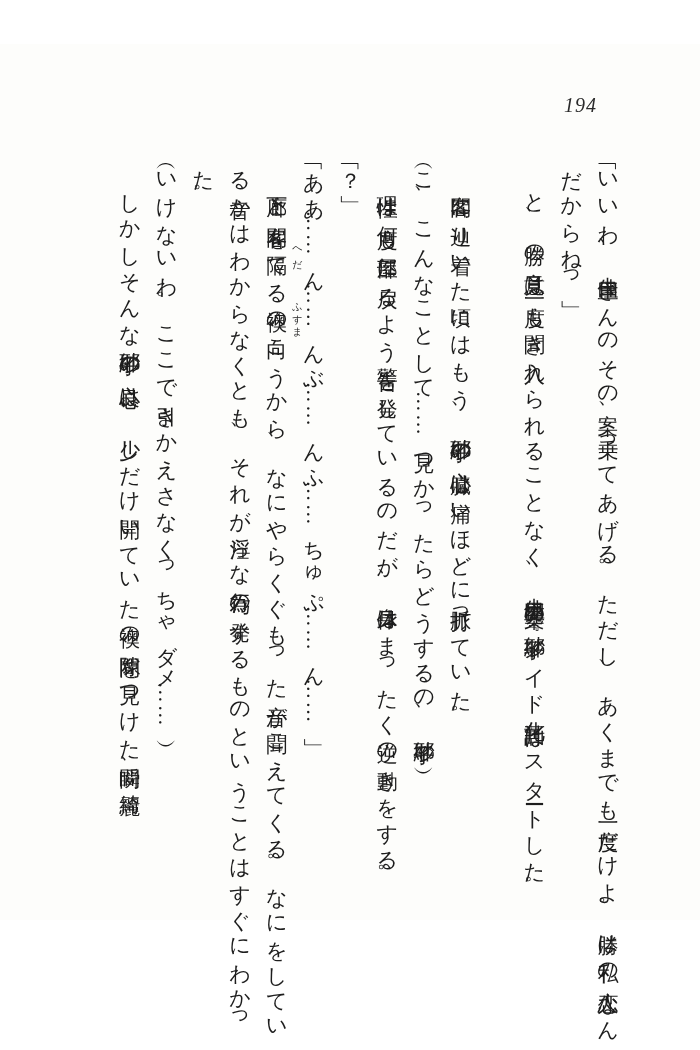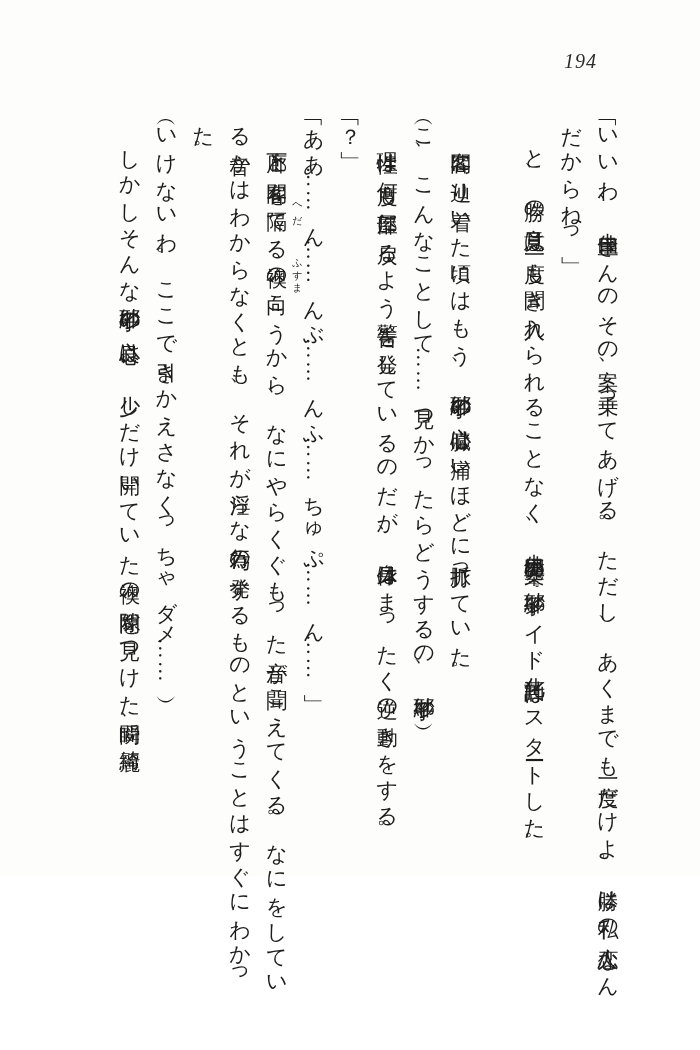--- a/index.html
+++ b/index.html
@@ -8,20 +8,21 @@
     width: 700px;
     height: 1050px;
     overflow: hidden;
   }
   .page {
     position: relative;
     width: 700px;
     height: 876px;
     background: #fdfdfb;
     font-family: "Liberation Serif", "DejaVu Serif", serif;
+    margin-top: 44px;
   }
   .page-number {
     position: absolute;
     top: 50px;
     left: 564px;
     font-size: 20px;
     font-style: italic;
     letter-spacing: 1px;
     color: #2b2b2b;
   }

